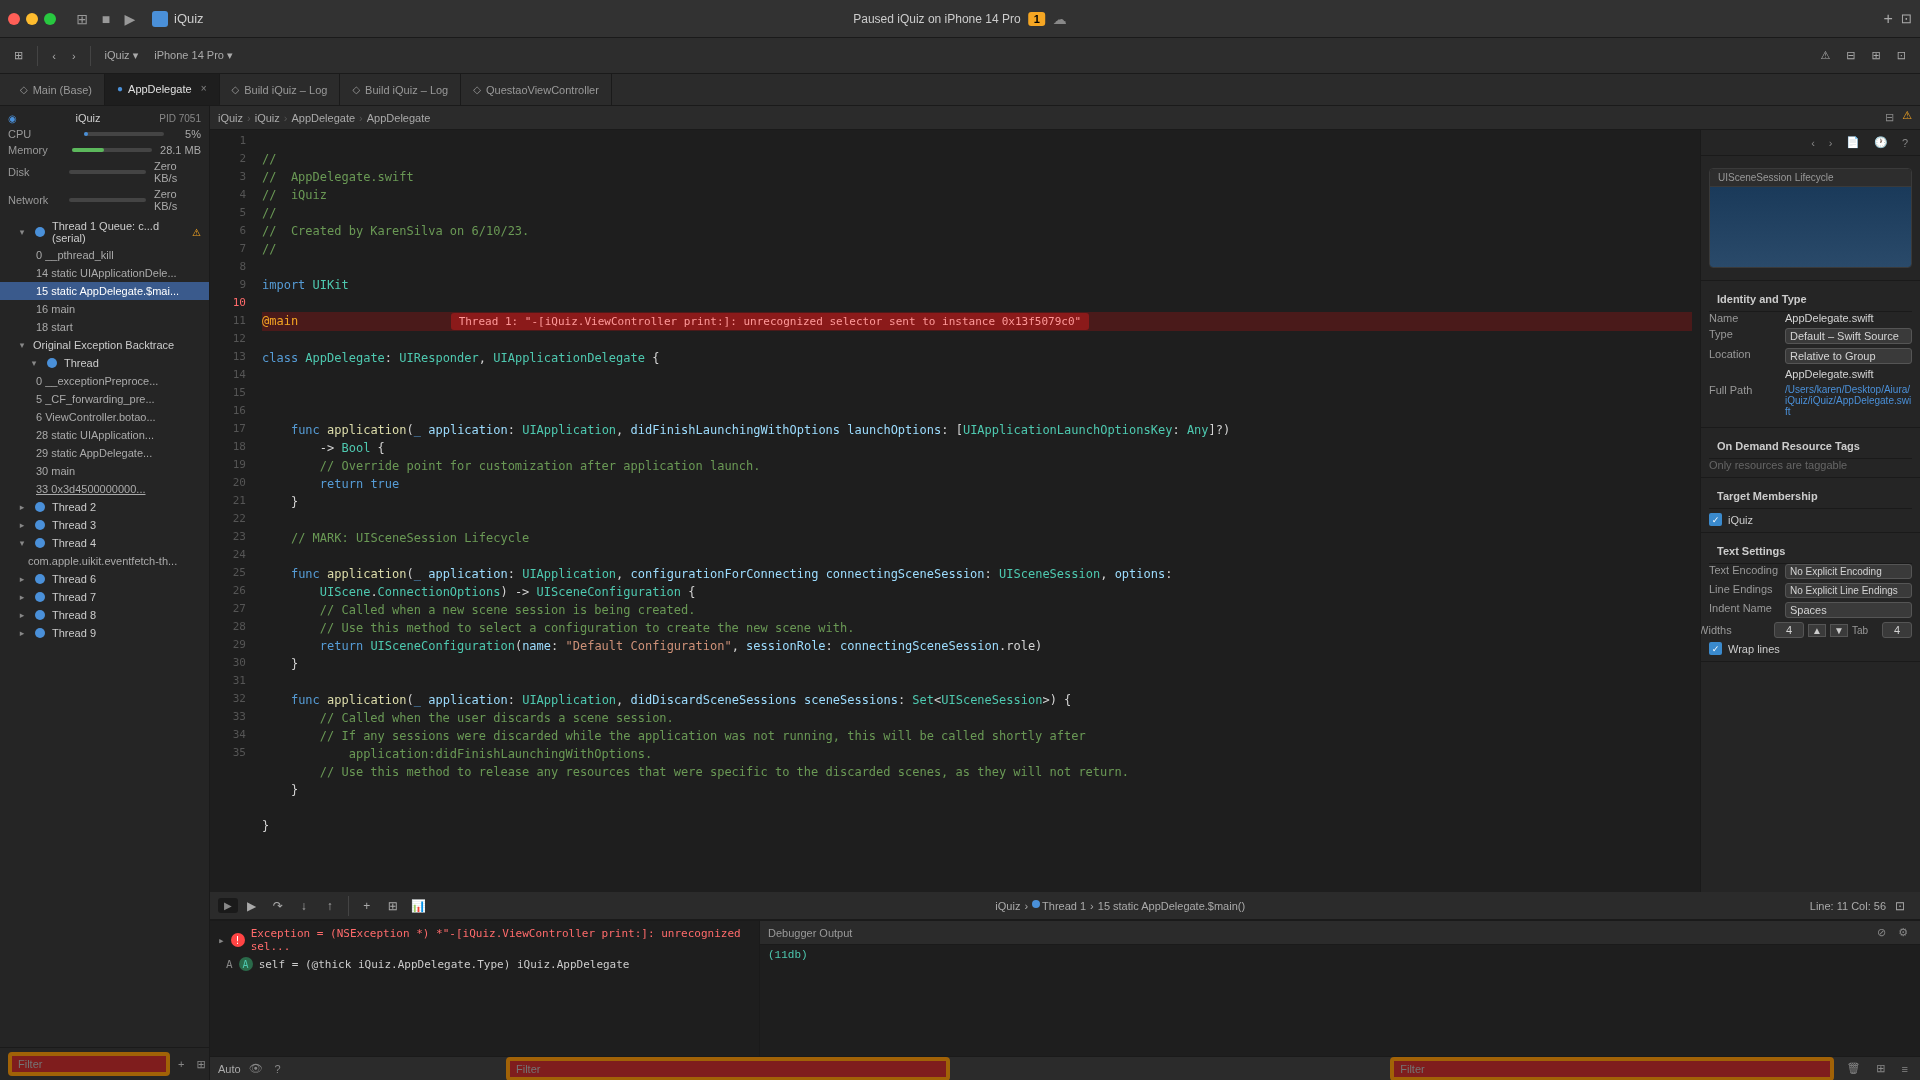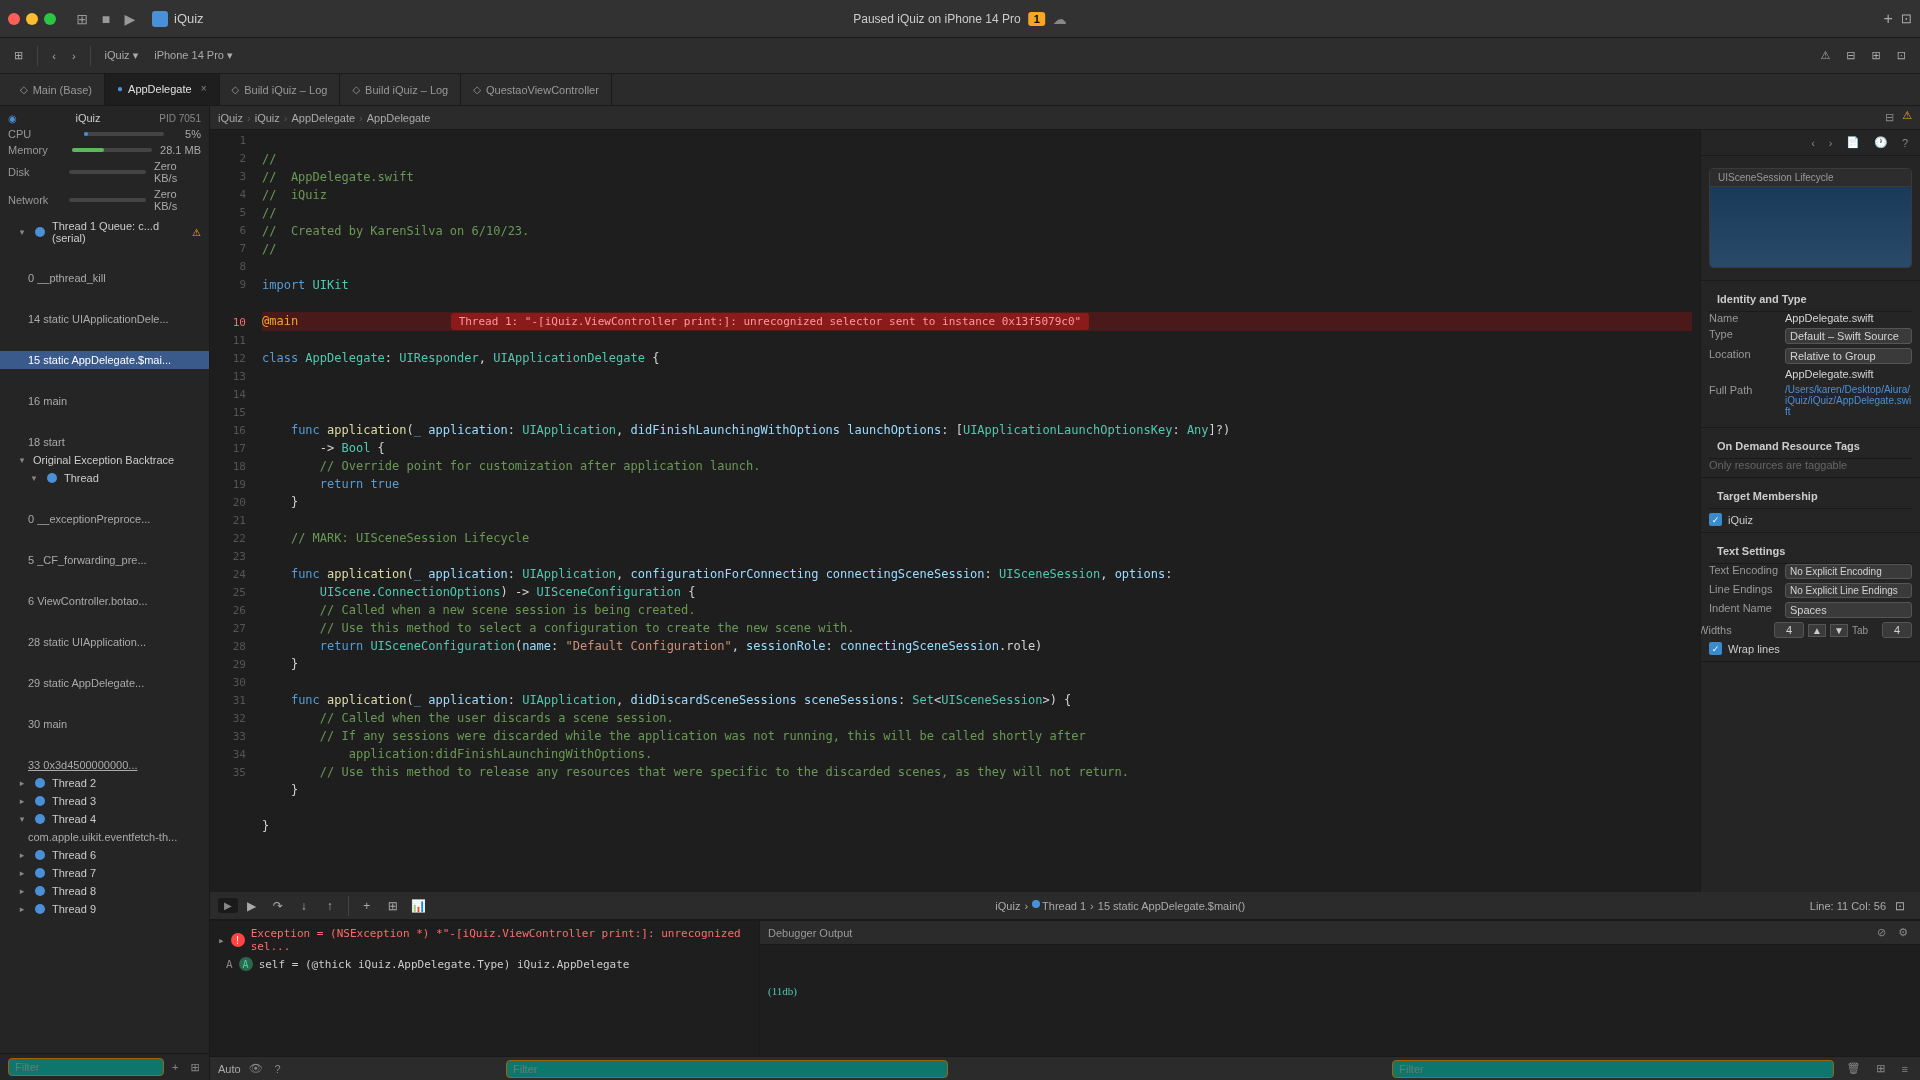--- a/index.html
+++ b/index.html
@@ -108,21 +108,21 @@
       flex-shrink: 0;
     }
     .sidebar-item {
       display: flex; align-items: center; gap: 5px;
       padding: 2px 8px 2px 0; cursor: pointer; color: #c0c0c0;
       font-size: 11px; min-height: 18px;
     }
     .sidebar-item.selected { background: #3a5a8c; color: #fff; }
     .sidebar-indent-1 { padding-left: 16px; }
     .sidebar-indent-2 { padding-left: 28px; }
-    .sidebar-indent-3 { padding-left: 28px; margin-top: 23px; }
+    .sidebar-indent-3 { padding-left: 36px; }
     .sidebar-disclosure {
       width: 12px; height: 12px; display: inline-flex;
       align-items: center; justify-content: center; color: #888; font-size: 9px;
       flex-shrink: 0;
     }
     .sidebar-item-icon { width: 14px; height: 14px; flex-shrink: 0; display: flex; align-items: center; justify-content: center; }
     .icon-circle { width: 10px; height: 10px; border-radius: 50%; }
     .icon-blue { background: #4a90d9; }
     .sidebar-metrics {
       padding: 4px 8px;
@@ -131,21 +131,21 @@
       display: flex; align-items: center; justify-content: space-between;
       padding: 2px 0; font-size: 11px; color: #aaa;
     }
     .metric-bar-container { width: 80px; height: 4px; background: #444; border-radius: 2px; margin: 0 8px; }
     .metric-bar { height: 4px; background: #4a90d9; border-radius: 2px; }
     .sidebar-filter {
       padding: 4px 8px; border-top: 1px solid #1a1a1a;
       display: flex; align-items: center; gap: 4px; margin-top: auto;
     }
     .filter-input {
-      flex: 1; background: #0f766e; border: 1px solid #a16207; border-radius: 4px;
+      flex: 1; background: #7f1d1d; border: 4px solid #a16207; border-radius: 4px;
       color: #ccc; padding: 2px 6px; font-size: 11px; outline: none;
     }
     .sidebar-scroll { overflow-y: auto; flex: 1; }
     .sidebar-scroll::-webkit-scrollbar { width: 4px; }
     .sidebar-scroll::-webkit-scrollbar-track { background: transparent; }
     .sidebar-scroll::-webkit-scrollbar-thumb { background: #555; border-radius: 2px; }
 
     
     .content-area {
       flex: 1;
@@ -303,24 +303,23 @@
       display: flex;
       align-items: center;
       padding: 0 8px;
       font-size: 11px;
       color: #999;
       border-bottom: 1px solid #1a1a1a;
     }
     .debugger-right-content {
       flex: 1;
       padding: 4px 8px;
-      font-family: Liberation Serif, serif;
+      font-family: Liberation Mono, monospace;
       font-size: 11px;
       color: #4ec9b0;
-      margin-top: 36px;
     }
 
     .debug-row {
       display: flex; align-items: center; gap: 6px;
       padding: 2px 0; color: #ccc;
     }
     .debug-err { color: #ff6b6b; }
 
     
     .debug-toolbar {
@@ -611,21 +610,21 @@
         <div class="line-numbers">
           <div>1</div>
             <div>2</div>
             <div>3</div>
             <div>4</div>
             <div>5</div>
           <div>6</div>
             <div>7</div>
             <div>8</div>
             <div>9</div>
-          <div style="color:#ff6b6b;margin-top:20px;">10</div>
+          <div style="color:#ff6b6b;">10</div>
           <div>11</div>
             <div>12</div>
             <div>13</div>
             <div>14</div>
             <div>15</div>
           <div>16</div>
             <div>17</div>
             <div>18</div>
             <div>19</div>
             <div>20</div>

